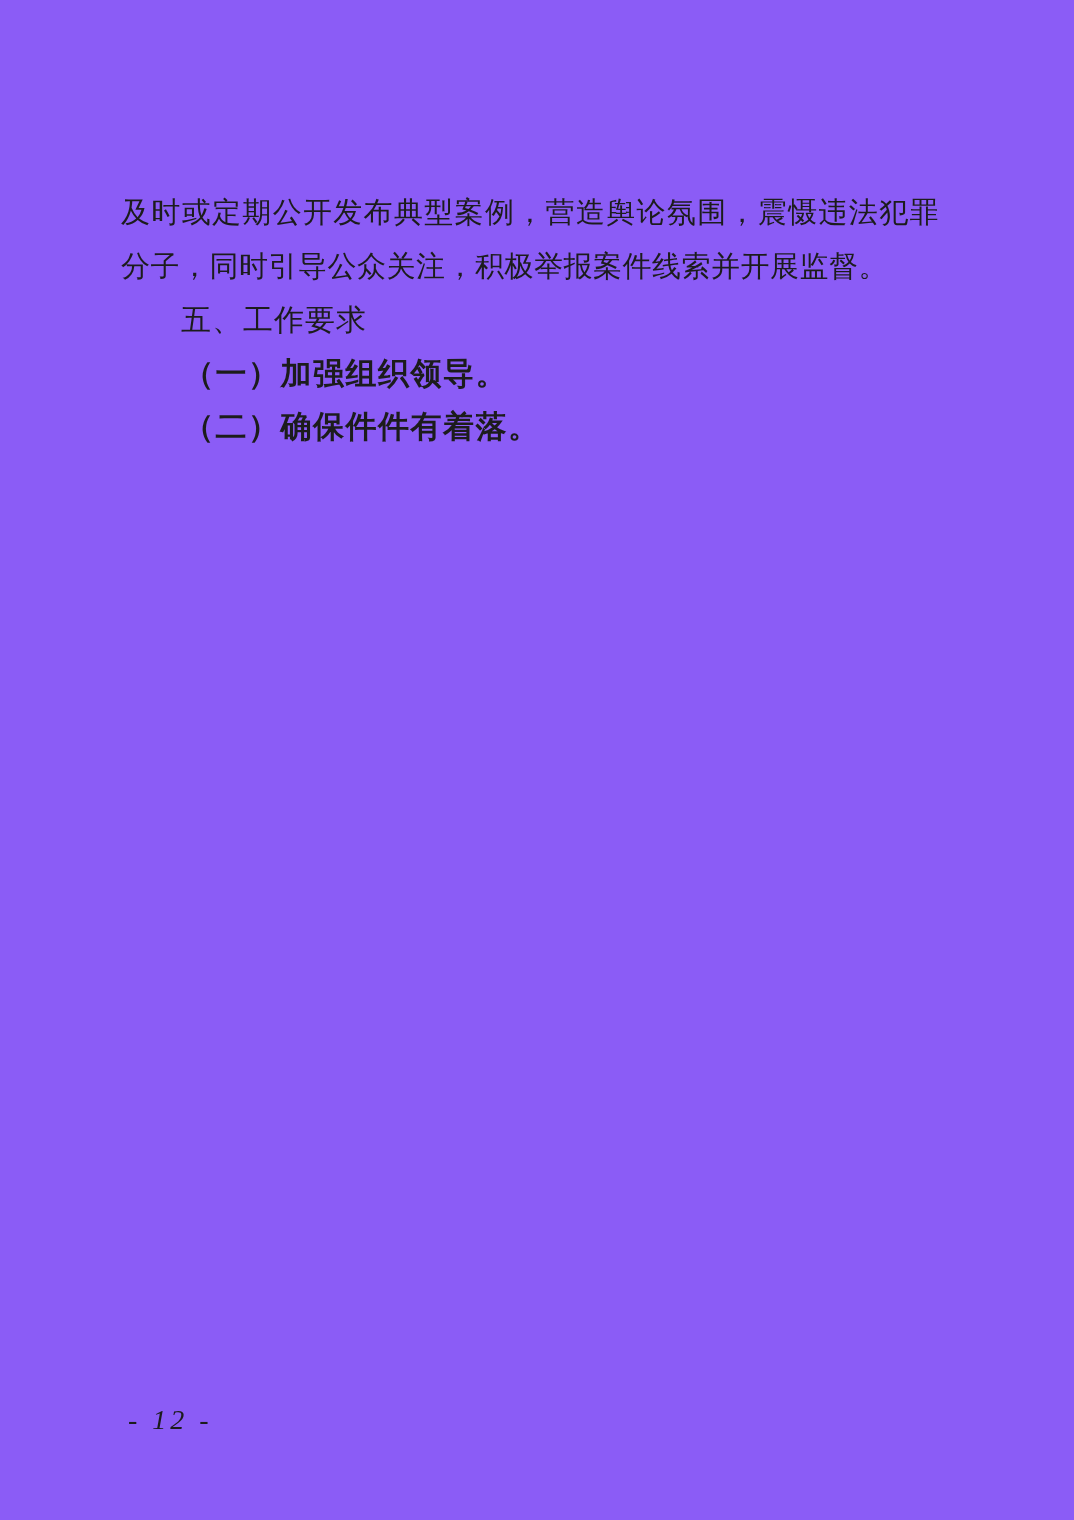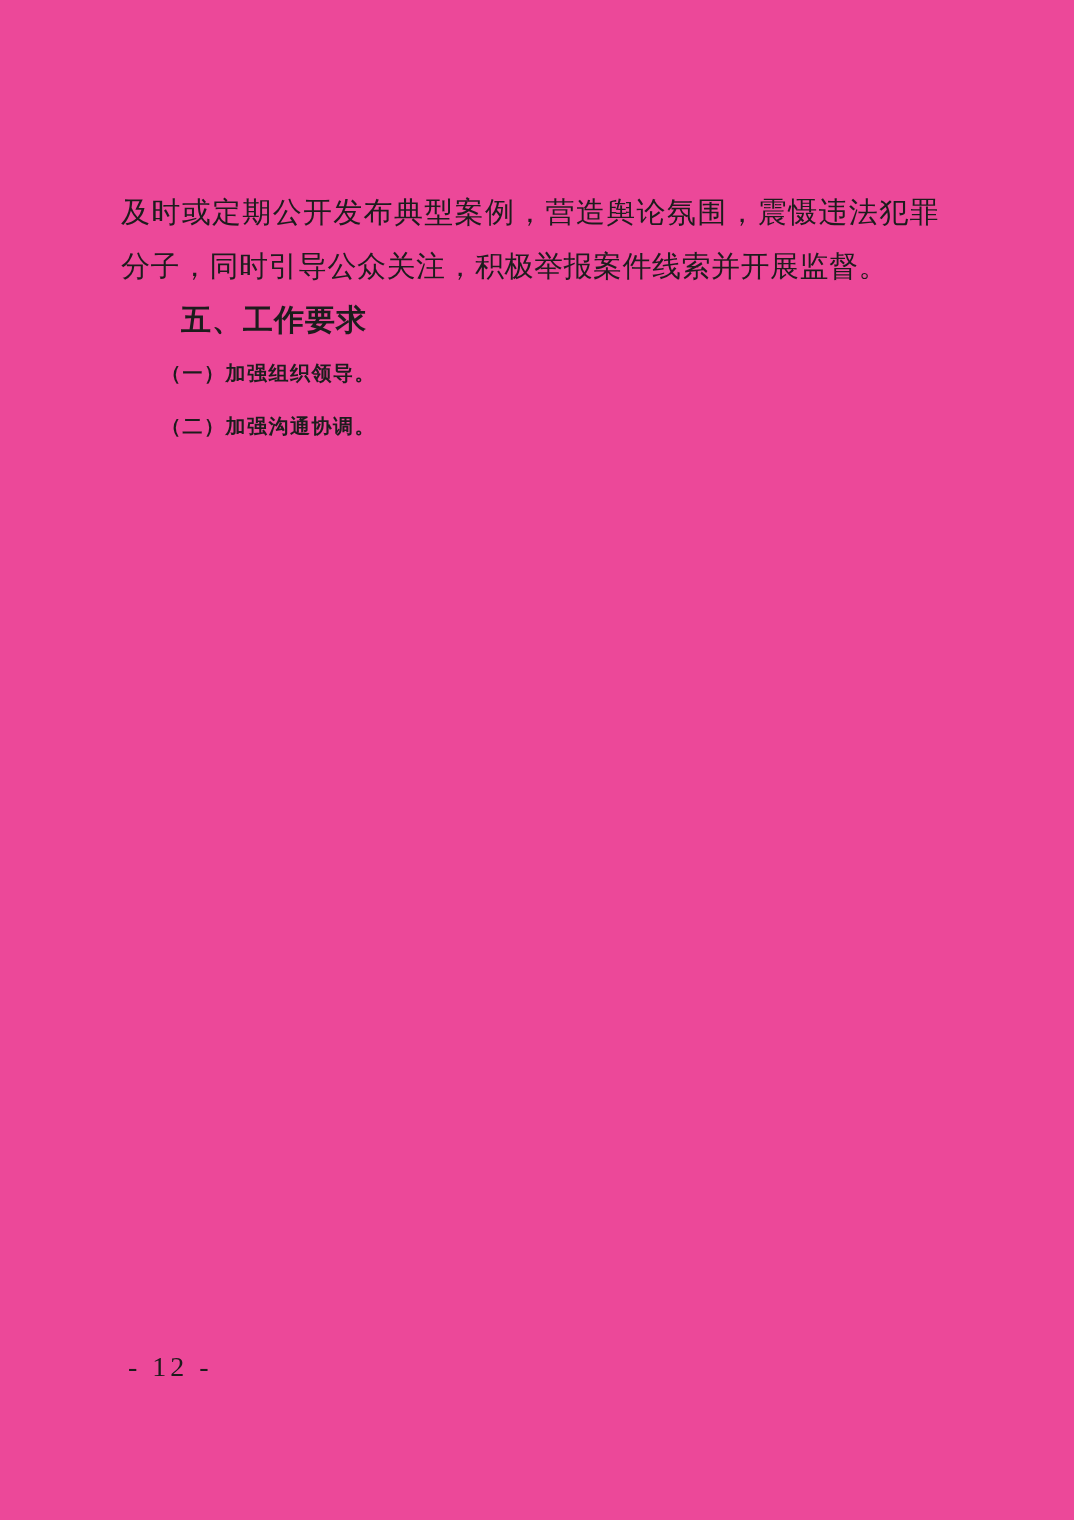--- a/index.html
+++ b/index.html
@@ -4,21 +4,21 @@
 <style>
   html, body {
     margin: 0;
     padding: 0;
     background: #ffffff;
   }
   .page {
     position: relative;
     width: 1074px;
     height: 1520px;
-    background: #ec4899;
+    background: #8b5cf6;
     overflow: hidden;
     font-family: "Liberation Serif", serif;
     color: #1c1c1c;
   }
   .text-block {
     position: absolute;
     left: 121px;
     top: 186px;
     width: 818px;
   }
@@ -28,50 +28,51 @@
     line-height: 53.5px;
     text-align: justify;
     letter-spacing: 0.5px;
   }
   .indent {
     text-indent: 2em;
   }
   .heading {
     margin: 0;
     font-family: "Liberation Sans", sans-serif;
-    font-weight: 700;
+    font-weight: 400;
     font-size: 30px;
     line-height: 53.5px;
     text-indent: 2em;
     letter-spacing: 1px;
   }
   .subheading {
     margin: 0;
     font-family: Liberation Sans, sans-serif;
     font-weight: 700;
-    font-size: 20px;
+    font-size: 31px;
     line-height: 53.5px;
     text-indent: 2em;
     letter-spacing: 1.5px;
   }
   .footer {
     position: absolute;
     left: 128px;
-    top: 1347px;
+    top: 1400px;
     font-family: "Liberation Serif", serif;
     font-size: 28px;
     line-height: 40px;
     color: #1c1c1c;
     letter-spacing: 4px;
+    font-style: italic;
   }
 </style>
 </head>
 <body>
 
 <div class="page">
   <div class="text-block">
     <p class="para">及时或定期公开发布典型案例，营造舆论氛围，震慑违法犯罪分子，同时引导公众关注，积极举报案件线索并开展监督。</p>
     <p class="heading">五、工作要求</p>
     <p class="subheading">（一）加强组织领导。</p>
-    <p class="subheading">（二）加强沟通协调。</p>
+    <p class="subheading">（二）确保件件有着落。</p>
   </div>
   <div class="footer">- 12 -</div>
 </div>
 
 </body></html>

